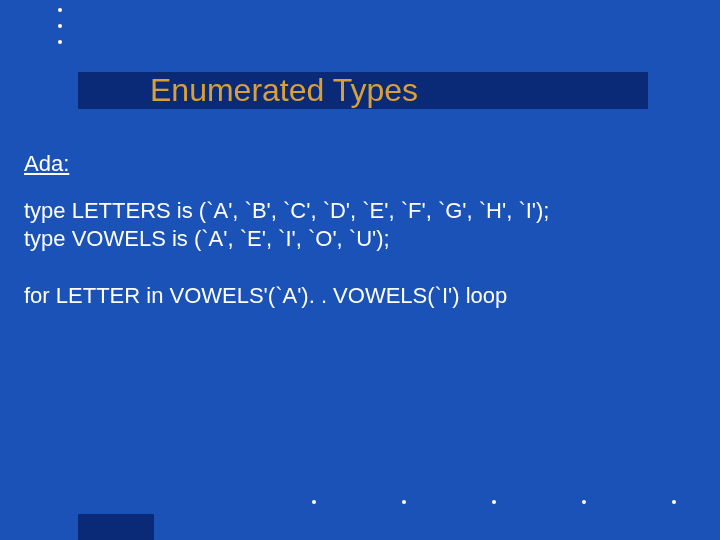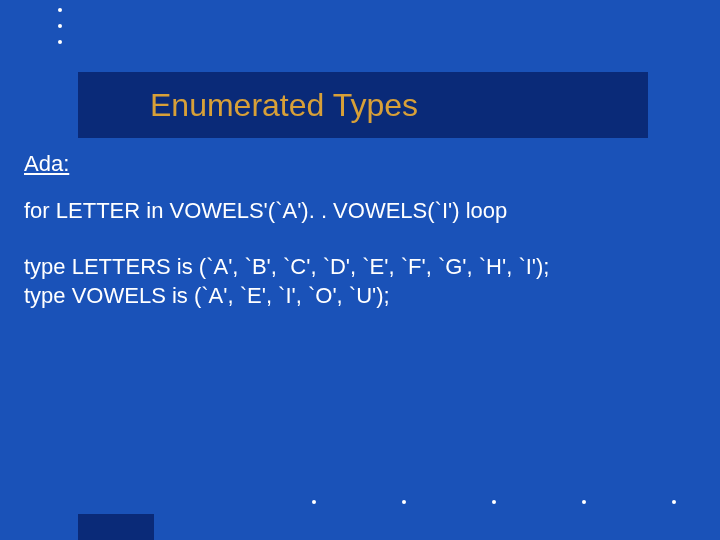--- a/index.html
+++ b/index.html
@@ -27,21 +27,21 @@
       width: 4px;
       height: 4px;
       background: #fff;
       border-radius: 50%;
     }
     .title-bar {
       position: absolute;
       top: 72px;
       left: 78px;
       width: 570px;
-      height: 66px;
+      height: 37px;
       background: #0a2a78;
       display: flex;
       align-items: center;
       padding-left: 72px;
     }
     .title-text {
       color: #d8a038;
       font-size: 32px;
       font-weight: normal;
     }
@@ -93,25 +93,25 @@
   <span class="dot"></span>
 </div>
 
 <div class="title-bar">
   <span class="title-text">Enumerated Types</span>
 </div>
 
 <div class="content">
   <span class="lang-label">Ada:</span>
   <div class="code-block">
-    <div>for LETTER in VOWELS'(`A'). . VOWELS(`I') loop</div>
+    <div>type LETTERS is (`A', `B', `C', `D', `E', `F', `G', `H', `I');</div>
+    <div>type VOWELS is (`A', `E', `I', `O', `U');</div>
   </div>
   <div class="code-block">
-    <div>type LETTERS is (`A', `B', `C', `D', `E', `F', `G', `H', `I');</div>
-    <div>type VOWELS is (`A', `E', `I', `O', `U');</div>
+    <div>for LETTER in VOWELS'(`A'). . VOWELS(`I') loop</div>
   </div>
 </div>
 
 <div class="bullets-bottom">
   <span class="dot"></span>
   <span class="dot"></span>
   <span class="dot"></span>
   <span class="dot"></span>
   <span class="dot"></span>
 </div>

